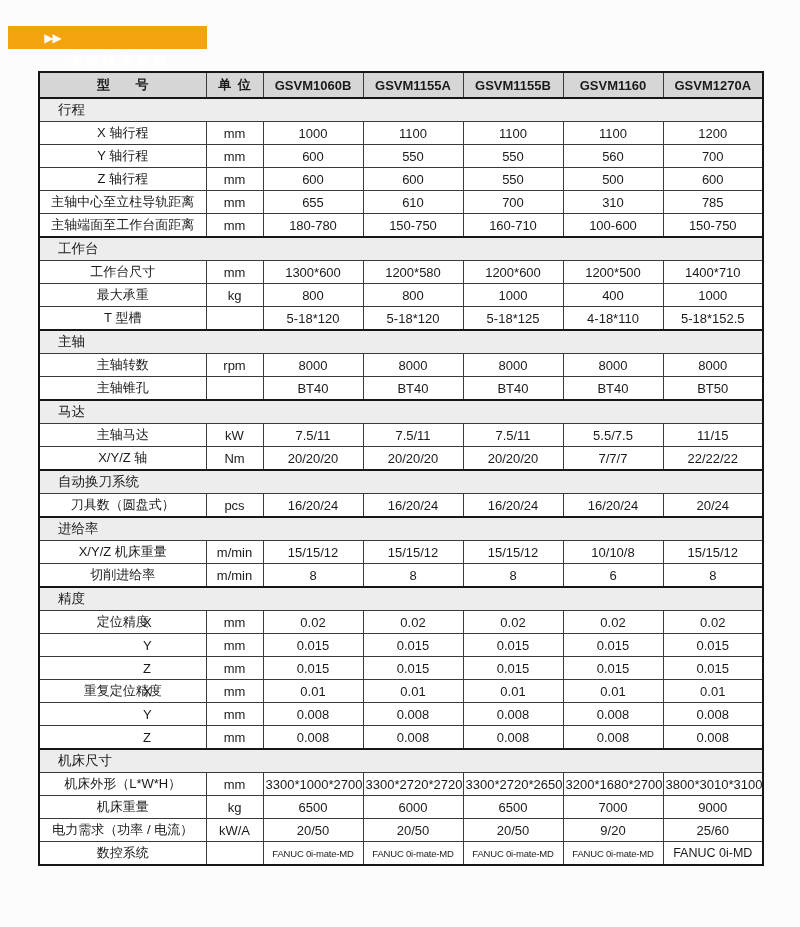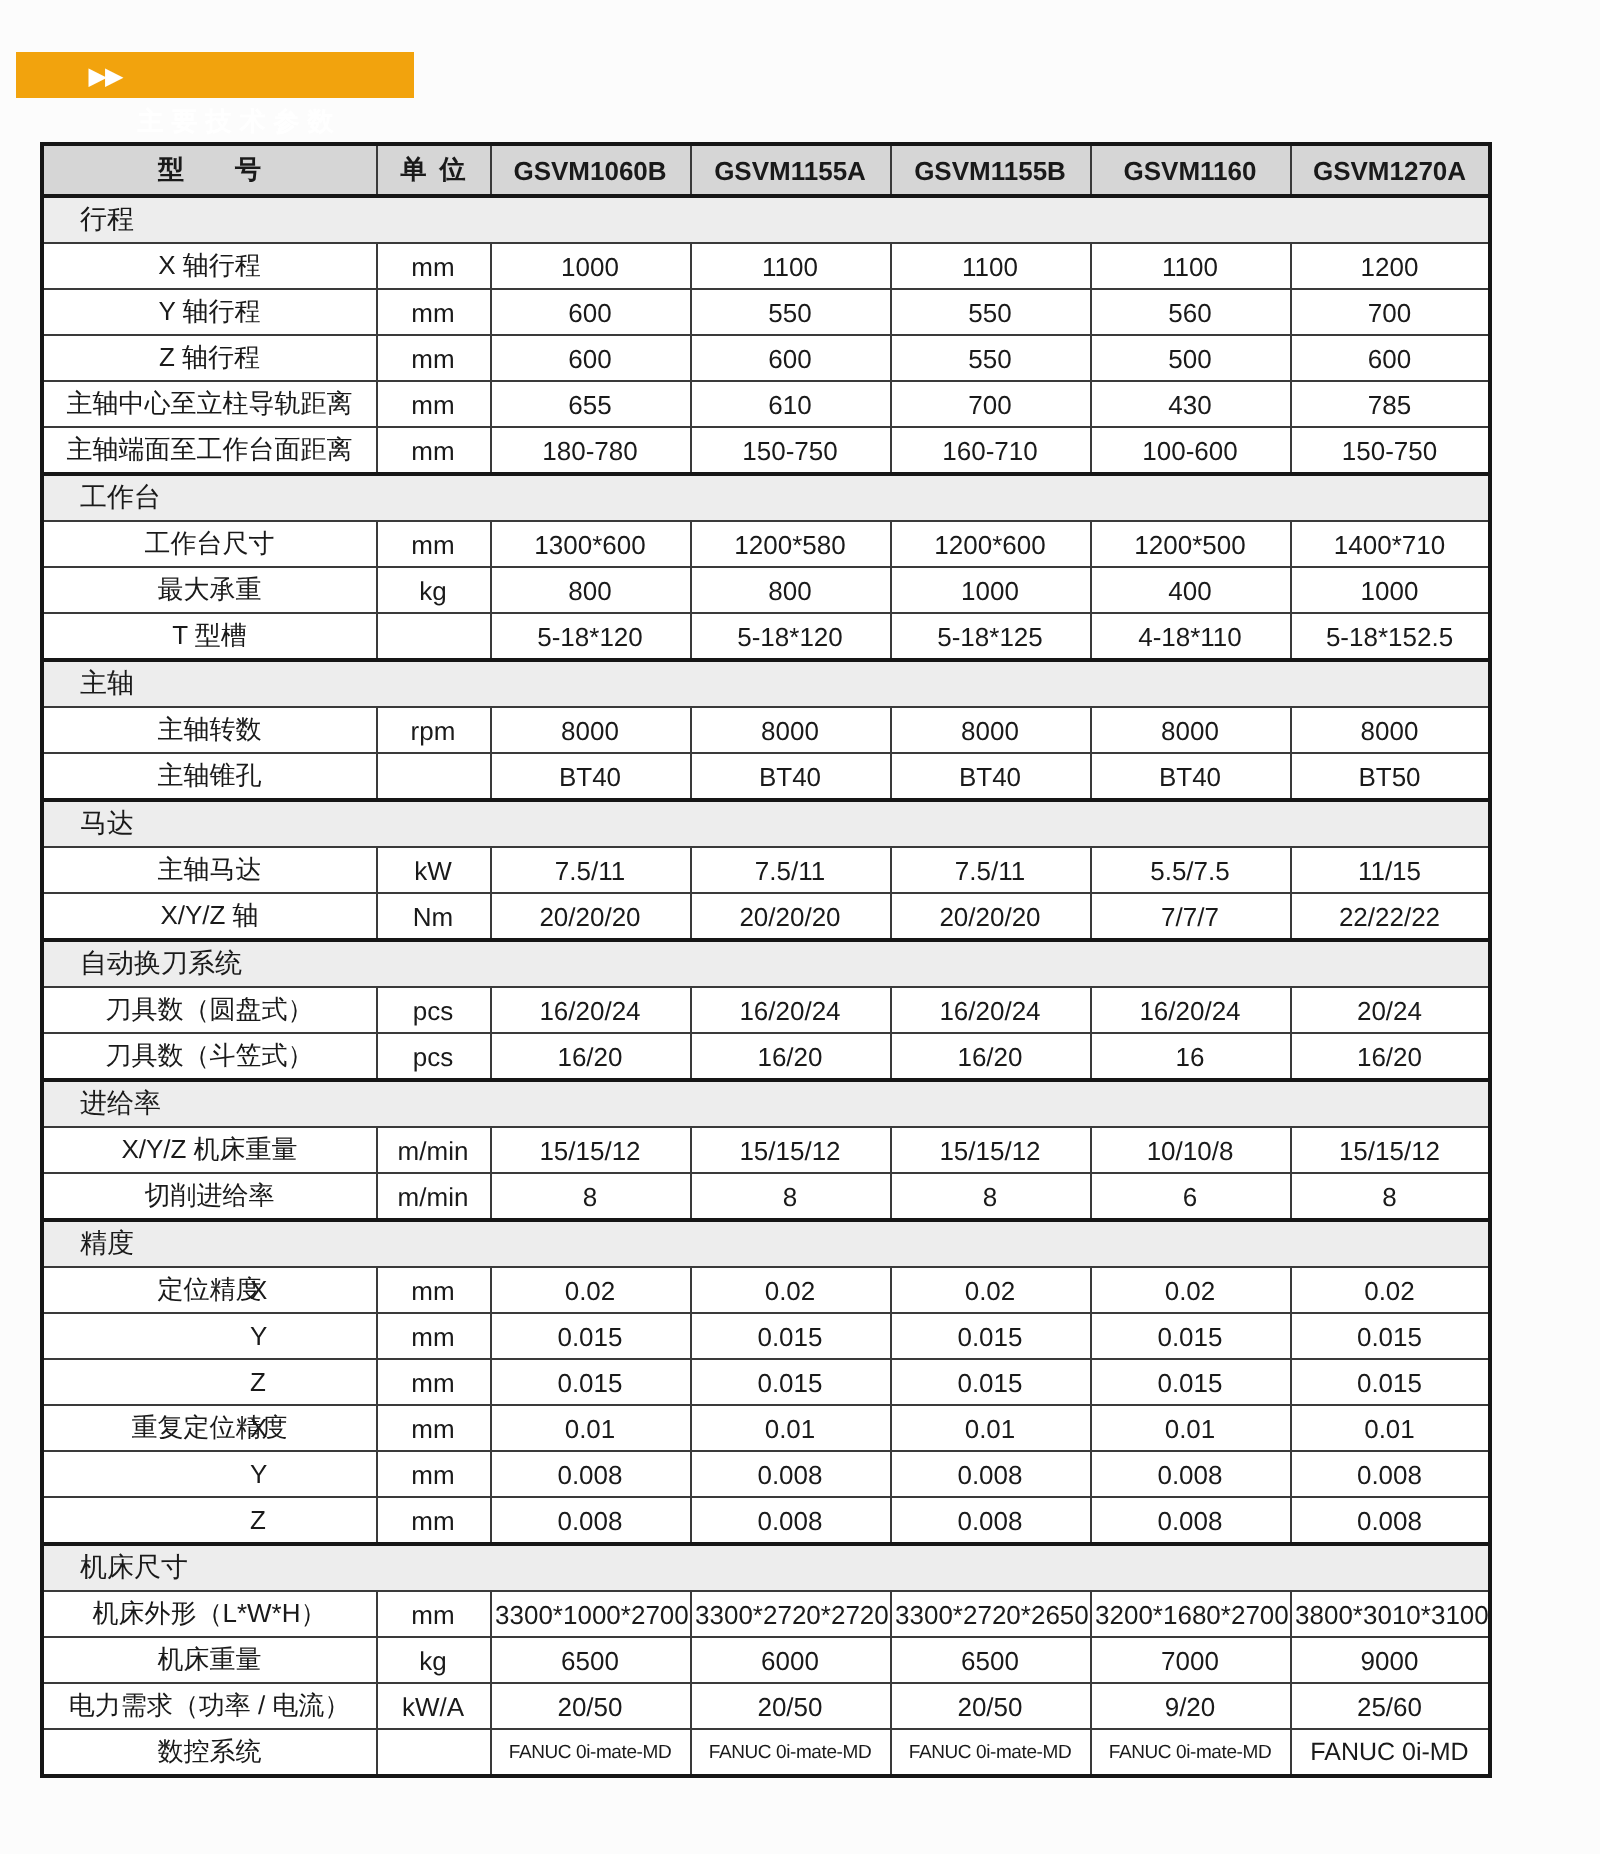--- a/index.html
+++ b/index.html
@@ -13,21 +13,21 @@
   .banner{
     position:absolute;left:8px;top:26px;
     width:199px;height:23px;
     display:flex;align-items:center;justify-content:center;
     color:#ffffff;font-weight:bold;font-size:13px;
   }
   .banner .arrows{font-size:12px;margin-right:8px;letter-spacing:-1px;}
   .banner .banner-title{letter-spacing:4px;margin-top:47px;}
   
   table.spec{
-    position:absolute;left:20px;top:71px;
+    position:absolute;left:38px;top:71px;
     width:724px;border-collapse:collapse;table-layout:fixed;
     background:#ffffff;
     border:2px solid #161616;
   }
   table.spec td, table.spec th{
     border:1px solid #3a3a3a;
     height:22px;padding:0 2px;
     font-size:13px;font-weight:normal;
     text-align:center;vertical-align:middle;
     overflow:hidden;white-space:nowrap;
@@ -117,21 +117,21 @@
         <td class="value-cell">550</td>
         <td class="value-cell">500</td>
         <td class="value-cell last-col">600</td>
       </tr>
       <tr>
         <td class="label-cell"><span>主轴中心至立柱导轨距离</span></td>
         <td class="unit-cell">mm</td>
         <td class="value-cell">655</td>
         <td class="value-cell">610</td>
         <td class="value-cell">700</td>
-        <td class="value-cell">430</td>
+        <td class="value-cell">310</td>
         <td class="value-cell last-col">785</td>
       </tr>
       <tr>
         <td class="label-cell"><span>主轴端面至工作台面距离</span></td>
         <td class="unit-cell">mm</td>
         <td class="value-cell">180-780</td>
         <td class="value-cell">150-750</td>
         <td class="value-cell">160-710</td>
         <td class="value-cell">100-600</td>
         <td class="value-cell last-col">150-750</td>
@@ -212,29 +212,20 @@
         <td colspan="7">自动换刀系统</td>
       </tr>
       <tr>
         <td class="label-cell"><span>刀具数（圆盘式）</span></td>
         <td class="unit-cell">pcs</td>
         <td class="value-cell">16/20/24</td>
         <td class="value-cell">16/20/24</td>
         <td class="value-cell">16/20/24</td>
         <td class="value-cell">16/20/24</td>
         <td class="value-cell last-col">20/24</td>
-      </tr>
-      <tr>
-        <td class="label-cell"><span>刀具数（斗笠式）</span></td>
-        <td class="unit-cell">pcs</td>
-        <td class="value-cell">16/20</td>
-        <td class="value-cell">16/20</td>
-        <td class="value-cell">16/20</td>
-        <td class="value-cell">16</td>
-        <td class="value-cell last-col">16/20</td>
       </tr>
       <tr class="section-row">
         <td colspan="7">进给率</td>
       </tr>
       <tr>
         <td class="label-cell"><span>X/Y/Z 机床重量</span></td>
         <td class="unit-cell">m/min</td>
         <td class="value-cell">15/15/12</td>
         <td class="value-cell">15/15/12</td>
         <td class="value-cell">15/15/12</td>

